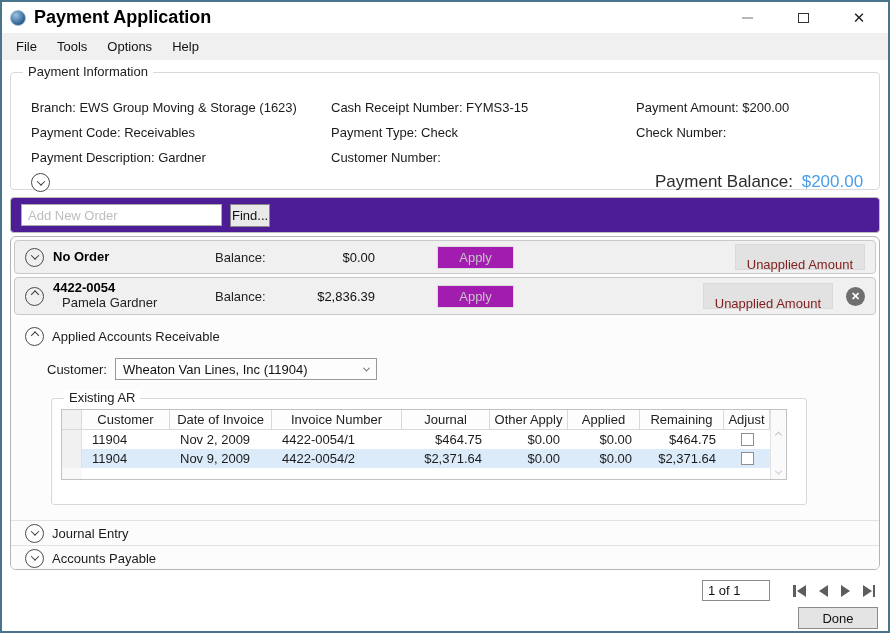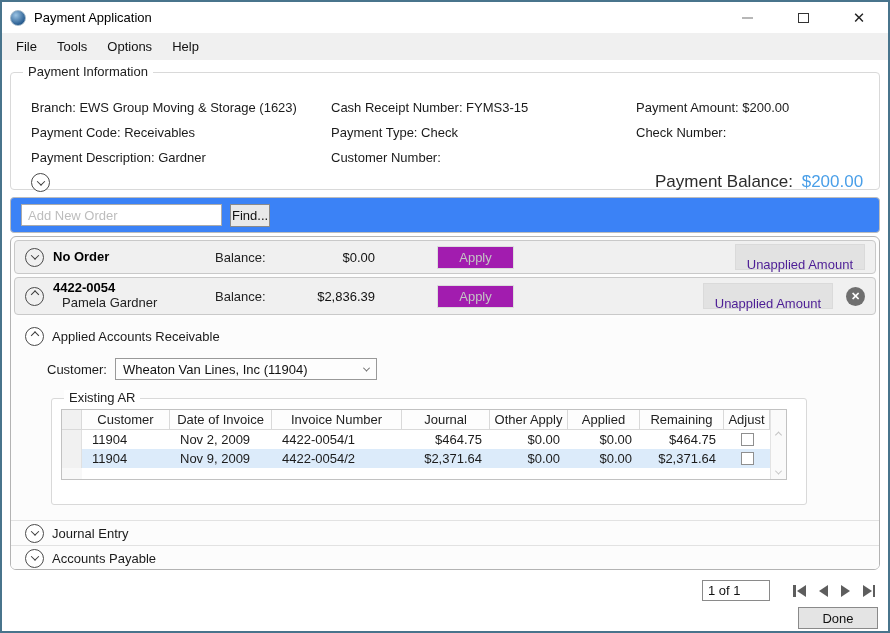--- a/index.html
+++ b/index.html
@@ -10,21 +10,21 @@
     color: #1b1b1b;
     background: #fff;
     border: 2px solid #48748c;
     overflow: hidden;
   }
   
   .titlebar { height:31px; display:flex; align-items:center; padding:0 8px; background:#fff; }
   .app-icon { width:16px; height:16px; border-radius:50%;
     background: radial-gradient(circle at 35% 30%, #9cc4e4, #2a5f93 70%, #1b3f66);
     border:1px solid #9fb6c8; margin-right:8px; flex:0 0 auto; }
-  .title-text { font-size:13px; color:#000; }
+  .title-text { font-size:18px; color:#000;font-weight:bold; }
   .win-buttons { margin-left:auto; display:flex; align-items:center; gap:34px; padding-right:10px; }
   .win-btn { width:22px; height:22px; display:flex; align-items:center; justify-content:center; cursor:default; }
   .min-glyph { width:11px; height:2px; background:#b7b7b7; }
   .max-glyph { width:11px; height:10px; border:1.5px solid #333; }
   .close-glyph { font-size:15px; color:#222; line-height:1; }
   
   .menubar { height:27px; background:#f0f0f0; display:flex; align-items:center; padding:0 4px; }
   .menu-item { padding:4px 10px; color:#111; }
   
   .content { padding: 8px 8px 0 8px; }
@@ -38,42 +38,42 @@
   .payinfo-footer { display:flex; align-items:flex-end; margin-top:2px; }
   .balance-wrap { margin-left:605px; font-size:17px; color:#2b2b2b; white-space:nowrap; }
   .balance-value { margin-left:4px; }
   
   .circle-btn { width:19px; height:19px; border:1.4px solid #4a4a4a; border-radius:50%;
     display:inline-flex; align-items:center; justify-content:center; flex:0 0 auto; background:#fff; }
   .chev { display:inline-block; width:6px; height:6px; border-right:1.6px solid #3a3a3a; border-bottom:1.6px solid #3a3a3a; }
   .chev.down { transform: rotate(45deg) translate(-1px,-1px); }
   .chev.up   { transform: rotate(-135deg) translate(1px,1px); }
   
-  .toolbar { margin-top:7px; height:36px; background:#3b82f6; border:1px solid #bdbdbd; border-radius:4px;
+  .toolbar { margin-top:7px; height:36px; background:#4c1d95; border:1px solid #bdbdbd; border-radius:4px;
     display:flex; align-items:center; padding:0 10px; }
   .order-input { width:201px; height:22px; border:1px solid #ababab; padding:0 6px; font-size:13px;
     font-family:"Liberation Sans",sans-serif; color:#333; background:#fff; }
   .order-input::placeholder { color:#bdbdbd; }
   .find-btn { margin-left:8px; height:23px; padding:0 1px; background:#e9e9e9; border:1px solid #8a8a8a;
     font-size:13px; font-family:"Liberation Sans",sans-serif; color:#111; }
   
   .main-panel { margin-top:3px; height:334px; border:1px solid #b3b3b3; border-radius:6px; background:#fdfdfd; overflow:hidden; }
   .order-row { margin:3px; border:1px solid #c9c9c9; border-radius:4px; background:#f0f0f0;
     display:flex; align-items:center; padding:0 10px; }
   .order-row.h1 { height:34px; }
   .order-row.h2 { height:38px; }
   .order-title-block { margin-left:9px; width:162px; line-height:1.15; }
   .order-title { font-weight:bold; color:#000; }
   .order-subtitle { padding-left:9px; color:#222; }
   .bal-label { width:72px; color:#222; }
   .bal-value { width:88px; text-align:right; color:#111; }
   .apply-btn { margin-left:62px; width:77px; height:23px; background:#a21caf; border:1px solid #dcdcdc;
     color:#c4c4c4; font-size:13px; font-family:"Liberation Sans",sans-serif; }
   .unapplied-btn { margin-left:auto; height:22px; padding:12px 11px; background:#e2e2e2; border:1px solid #dadada;
-    font-size:13px; font-family:"Liberation Sans",sans-serif; color:#4c1d95; }
+    font-size:13px; font-family:"Liberation Sans",sans-serif; color:#7f1d1d; }
   .row-close { margin-left:13px; width:19px; height:19px; border-radius:50%; background:#6f6f6f; color:#fff;
     display:flex; align-items:center; justify-content:center; font-size:11px; font-weight:bold; flex:0 0 auto; }
   .order-row .circle-btn { background:#f0f0f0; }
   
   .section-header { display:flex; align-items:center; gap:8px; padding:9px 0 0 14px; }
   .customer-row { display:flex; align-items:center; margin:12px 0 0 36px; }
   .combo { margin-left:8px; width:262px; height:22px; border:1px solid #999; background:#fdfdfd;
     display:flex; align-items:center; justify-content:space-between; padding:0 7px; color:#111; }
   .combo .chev { width:5px; height:5px; border-color:#666; }
   

